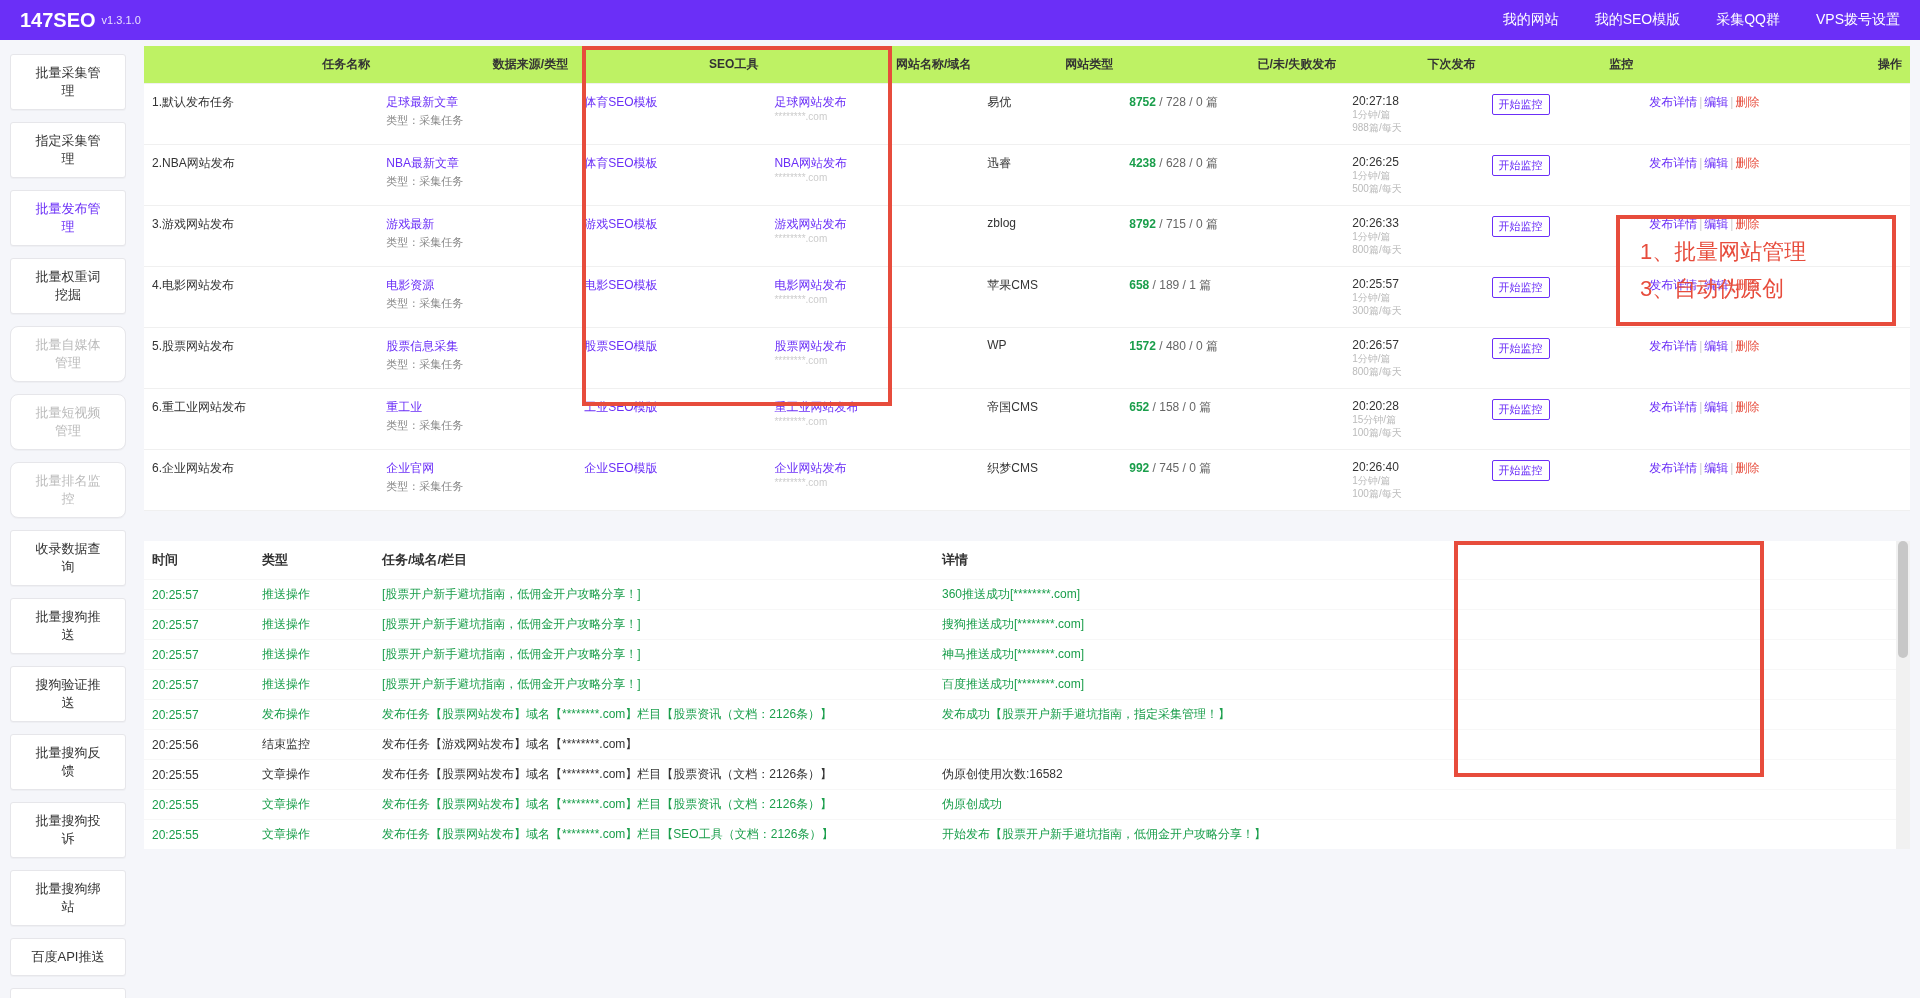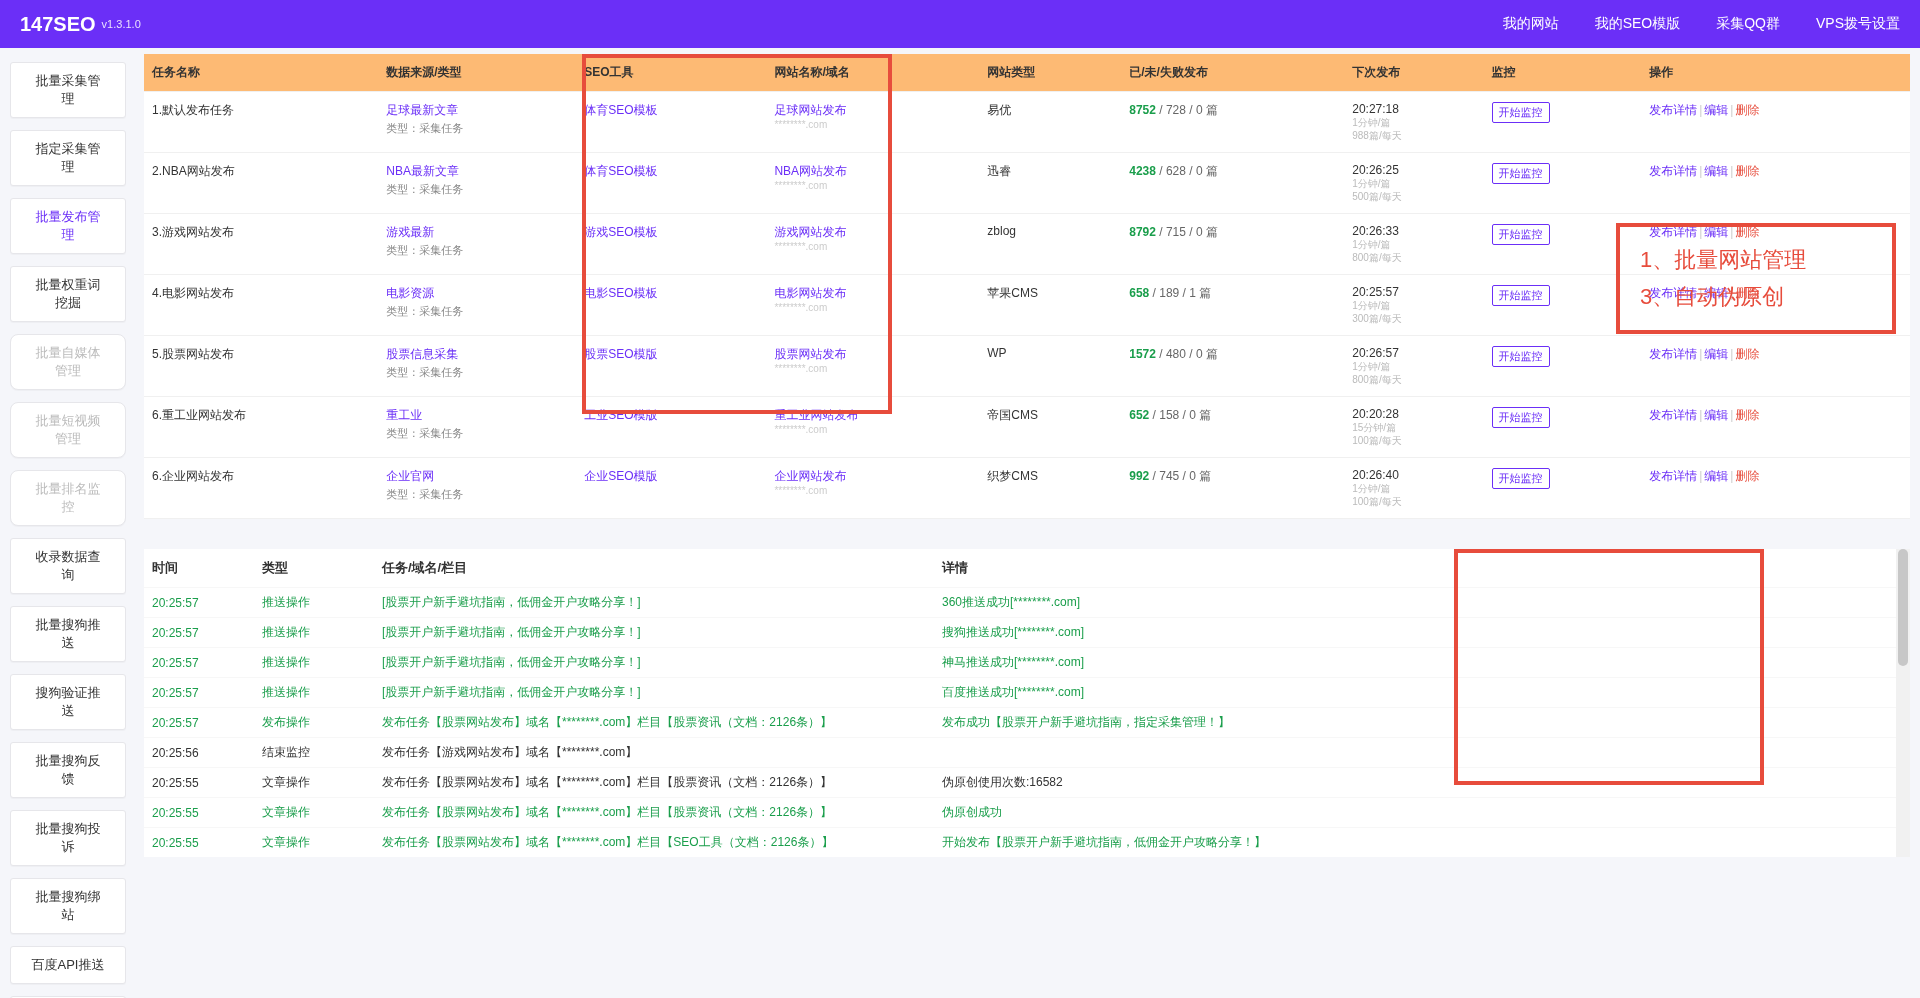--- a/index.html
+++ b/index.html
@@ -1,19 +1,19 @@
 <!DOCTYPE html>
 <html><head>
 <meta charset="utf-8">
 <style>
 * { margin:0; padding:0; box-sizing:border-box; font-family:"Microsoft YaHei","PingFang SC",Arial,sans-serif; }
 body { background:#f5f6fa; font-size:13px; color:#333; }
 
 
-.hdr { background:#6b2ff7; color:#fff; height:48px; display:flex; align-items:center; padding:0 20px; }
+.hdr { background:#6b2ff7; color:#fff; height:40px; display:flex; align-items:center; padding:0 20px; }
 .logo { font-size:20px; font-weight:700; margin-right:6px; }
 .ver { font-size:11px; opacity:.85; }
 .hnav { margin-left:auto; display:flex; gap:36px; }
 .hnav span { cursor:pointer; font-size:14px; }
 
 
 .wrap { display:flex; }
 .sb { width:136px; padding:14px 10px; display:flex; flex-direction:column; gap:12px; background:#f5f6fa; }
 .sb-item { background:#fff; border:1px solid #e6e6ea; border-radius:3px; padding:9px 20px; text-align:center; font-size:13px; cursor:pointer; box-shadow:0 1px 1px rgba(0,0,0,.03); }
 .sb-item.active { color:#6b2ff7; }
@@ -22,21 +22,21 @@
 .main { flex:1; padding:6px 10px 10px 8px; min-width:0; position:relative; }
 
 
 .titlebar { display:flex; align-items:center; margin:6px 0 8px; }
 .titlebar h2 { font-size:18px; font-weight:500; }
 .newbtn { margin-left:auto; background:#6b2ff7; color:#fff; border:none; border-radius:3px; padding:7px 14px; font-size:13px; cursor:pointer; }
 
 
 .tbl { width:100%; border-collapse:collapse; background:#fff; }
 .tbl th, .tbl td { text-align:left; padding:10px 8px; font-size:12px; vertical-align:top; border-bottom:1px solid #f0f0f0; }
-.tbl th { font-weight:700; color:#333; background:#fdba74; }
+.tbl th { font-weight:700; color:#333; background:#bef264;text-align:right; }
 .tbl td.sub small { display:block; color:#888; font-size:11px; margin-top:2px; }
 .lnk { color:#6b2ff7; cursor:pointer; }
 .site { color:#6b2ff7; }
 .site small { display:block; color:#ccc; font-size:10px; }
 .cnt-s { color:#1a9e4b; font-weight:600; }
 .cnt-o { color:#666; }
 .sched small { display:block; color:#bbb; font-size:10px; line-height:1.3; }
 .mon-btn { display:inline-block; border:1px solid #6b2ff7; color:#6b2ff7; font-size:11px; padding:2px 6px; border-radius:2px; cursor:pointer; }
 .ops span { color:#6b2ff7; cursor:pointer; }
 .ops .sep { color:#ccc; margin:0 2px; }

